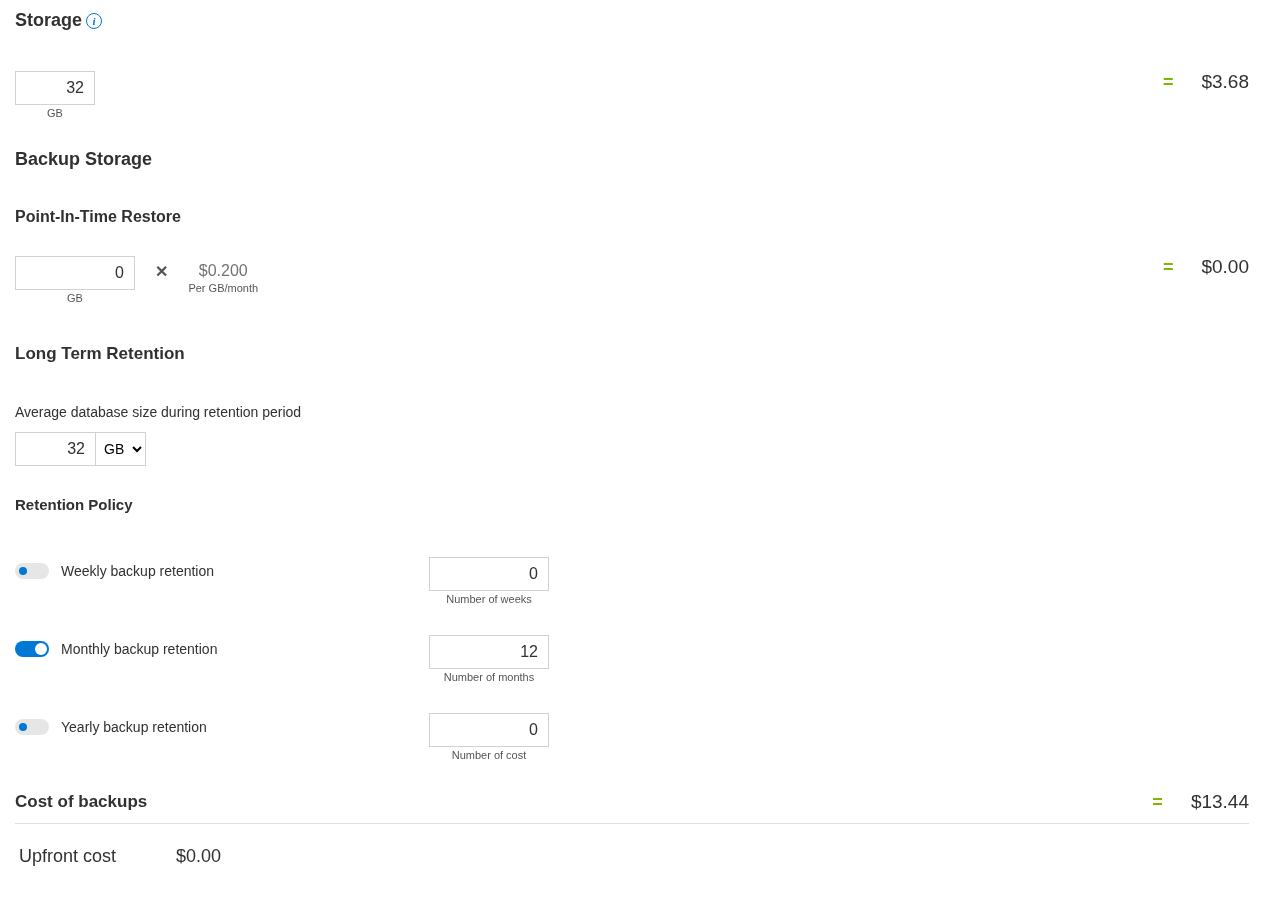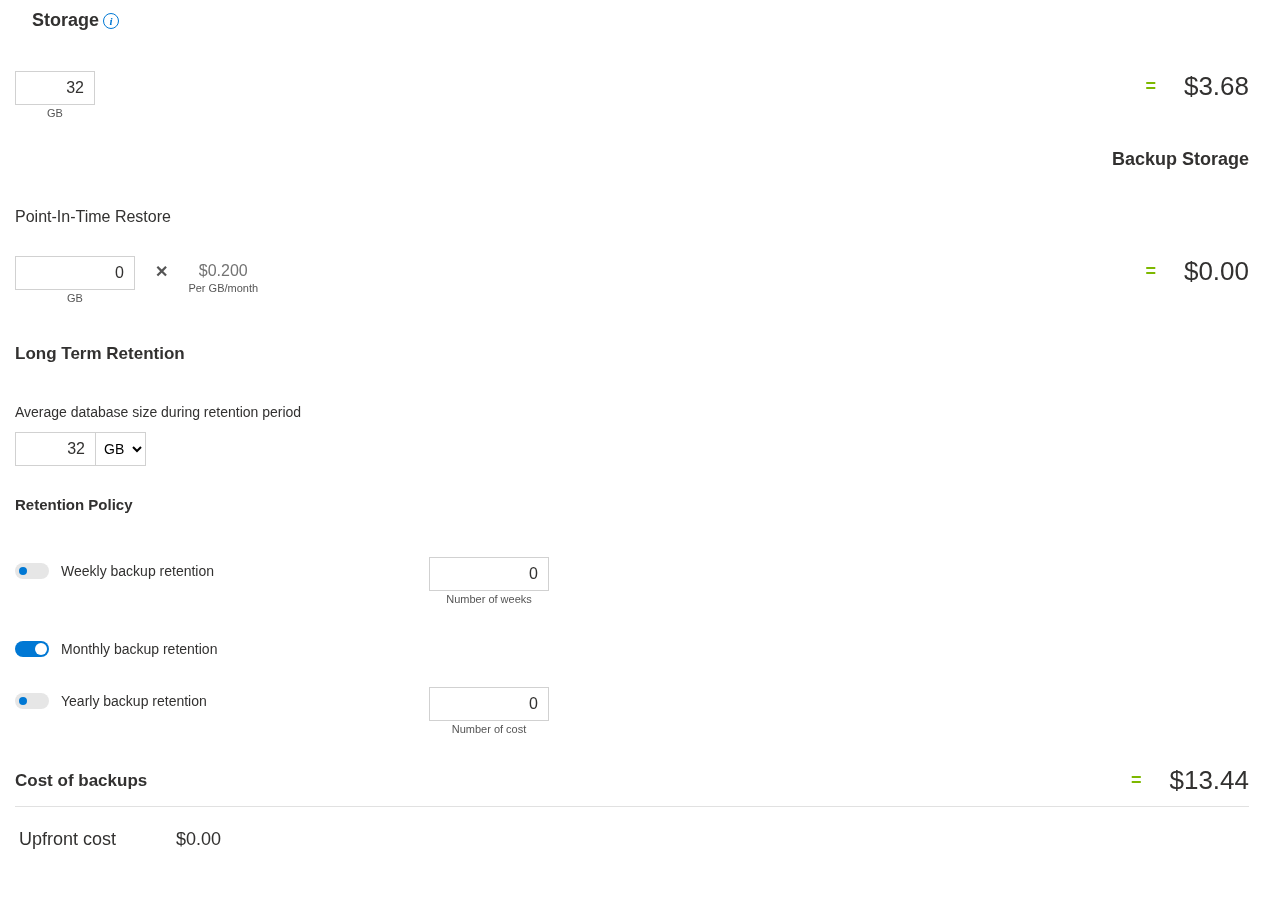--- a/index.html
+++ b/index.html
@@ -8,21 +8,21 @@
     padding: 10px 15px;
     font-family: "Segoe UI", Arial, sans-serif;
     color: #323130;
     background: #fff;
     font-size: 14px;
     width: 1264px;
   }
   h3 {
     font-size: 18px;
     font-weight: 600;
-    margin: 0 0 6px 17px;
+    margin: 0 0 6px 0;
     display: flex;
     align-items: center;
     gap: 4px;
   }
   h4 {
     font-size: 16px;
     font-weight: 600;
     margin: 0 0 6px 0;
   }
   .sub {
@@ -104,21 +104,21 @@
     display: flex;
     align-items: center;
     gap: 28px;
   }
   .eq {
     color: #7db800;
     font-weight: bold;
     font-size: 18px;
   }
   .price {
-    font-size: 26px;
+    font-size: 19px;
     color: #323130;
   }
   .section-gap { margin-top: 40px; }
   .inline-inputs {
     display: flex;
     gap: 0;
     margin-bottom: 30px;
   }
   .inline-inputs input { border-right: none; }
   .retention-row {
@@ -210,24 +210,24 @@
       <input type="text" class="sm" value="32" style="">
       <div class="unit-under">GB</div>
     </div>
   </div>
   <div class="price-group">
     <span class="eq">=</span>
     <span class="price">$3.68</span>
   </div>
 </div>
 
-<h3 style="margin-top:30px;justify-content:flex-end;">
+<h3 style="margin-top:30px;">
   <span>Backup Storage</span>
 </h3>
-<h4 style="font-weight:400;margin-top:38px;">Point-In-Time Restore</h4>
+<h4 style="font-weight:700;margin-top:38px;">Point-In-Time Restore</h4>
 
 <div class="row" style="margin-top:30px;">
   <div class="left-group">
     <div class="input-col">
       <input type="text" value="0" style="">
       <div class="unit-under">GB</div>
     </div>
     <div class="mult">✕</div>
     <div class="rate-col">
       <div class="rate-val">$0.200</div>
@@ -261,20 +261,24 @@
     <input type="text" value="0" style="">
     <div class="unit-under">Number of weeks</div>
   </div>
 </div>
 
 <div class="retention-row">
   <div class="toggle-label-group">
     <div class="toggle on"></div>
     <span>Monthly backup retention</span>
   </div>
+  <div class="input-col">
+    <input type="text" value="12" style="">
+    <div class="unit-under">Number of months</div>
+  </div>
 </div>
 
 <div class="retention-row">
   <div class="toggle-label-group">
     <div class="toggle off"></div>
     <span>Yearly backup retention</span>
   </div>
   <div class="input-col">
     <input type="text" value="0" style="">
     <div class="unit-under">Number of cost</div>

